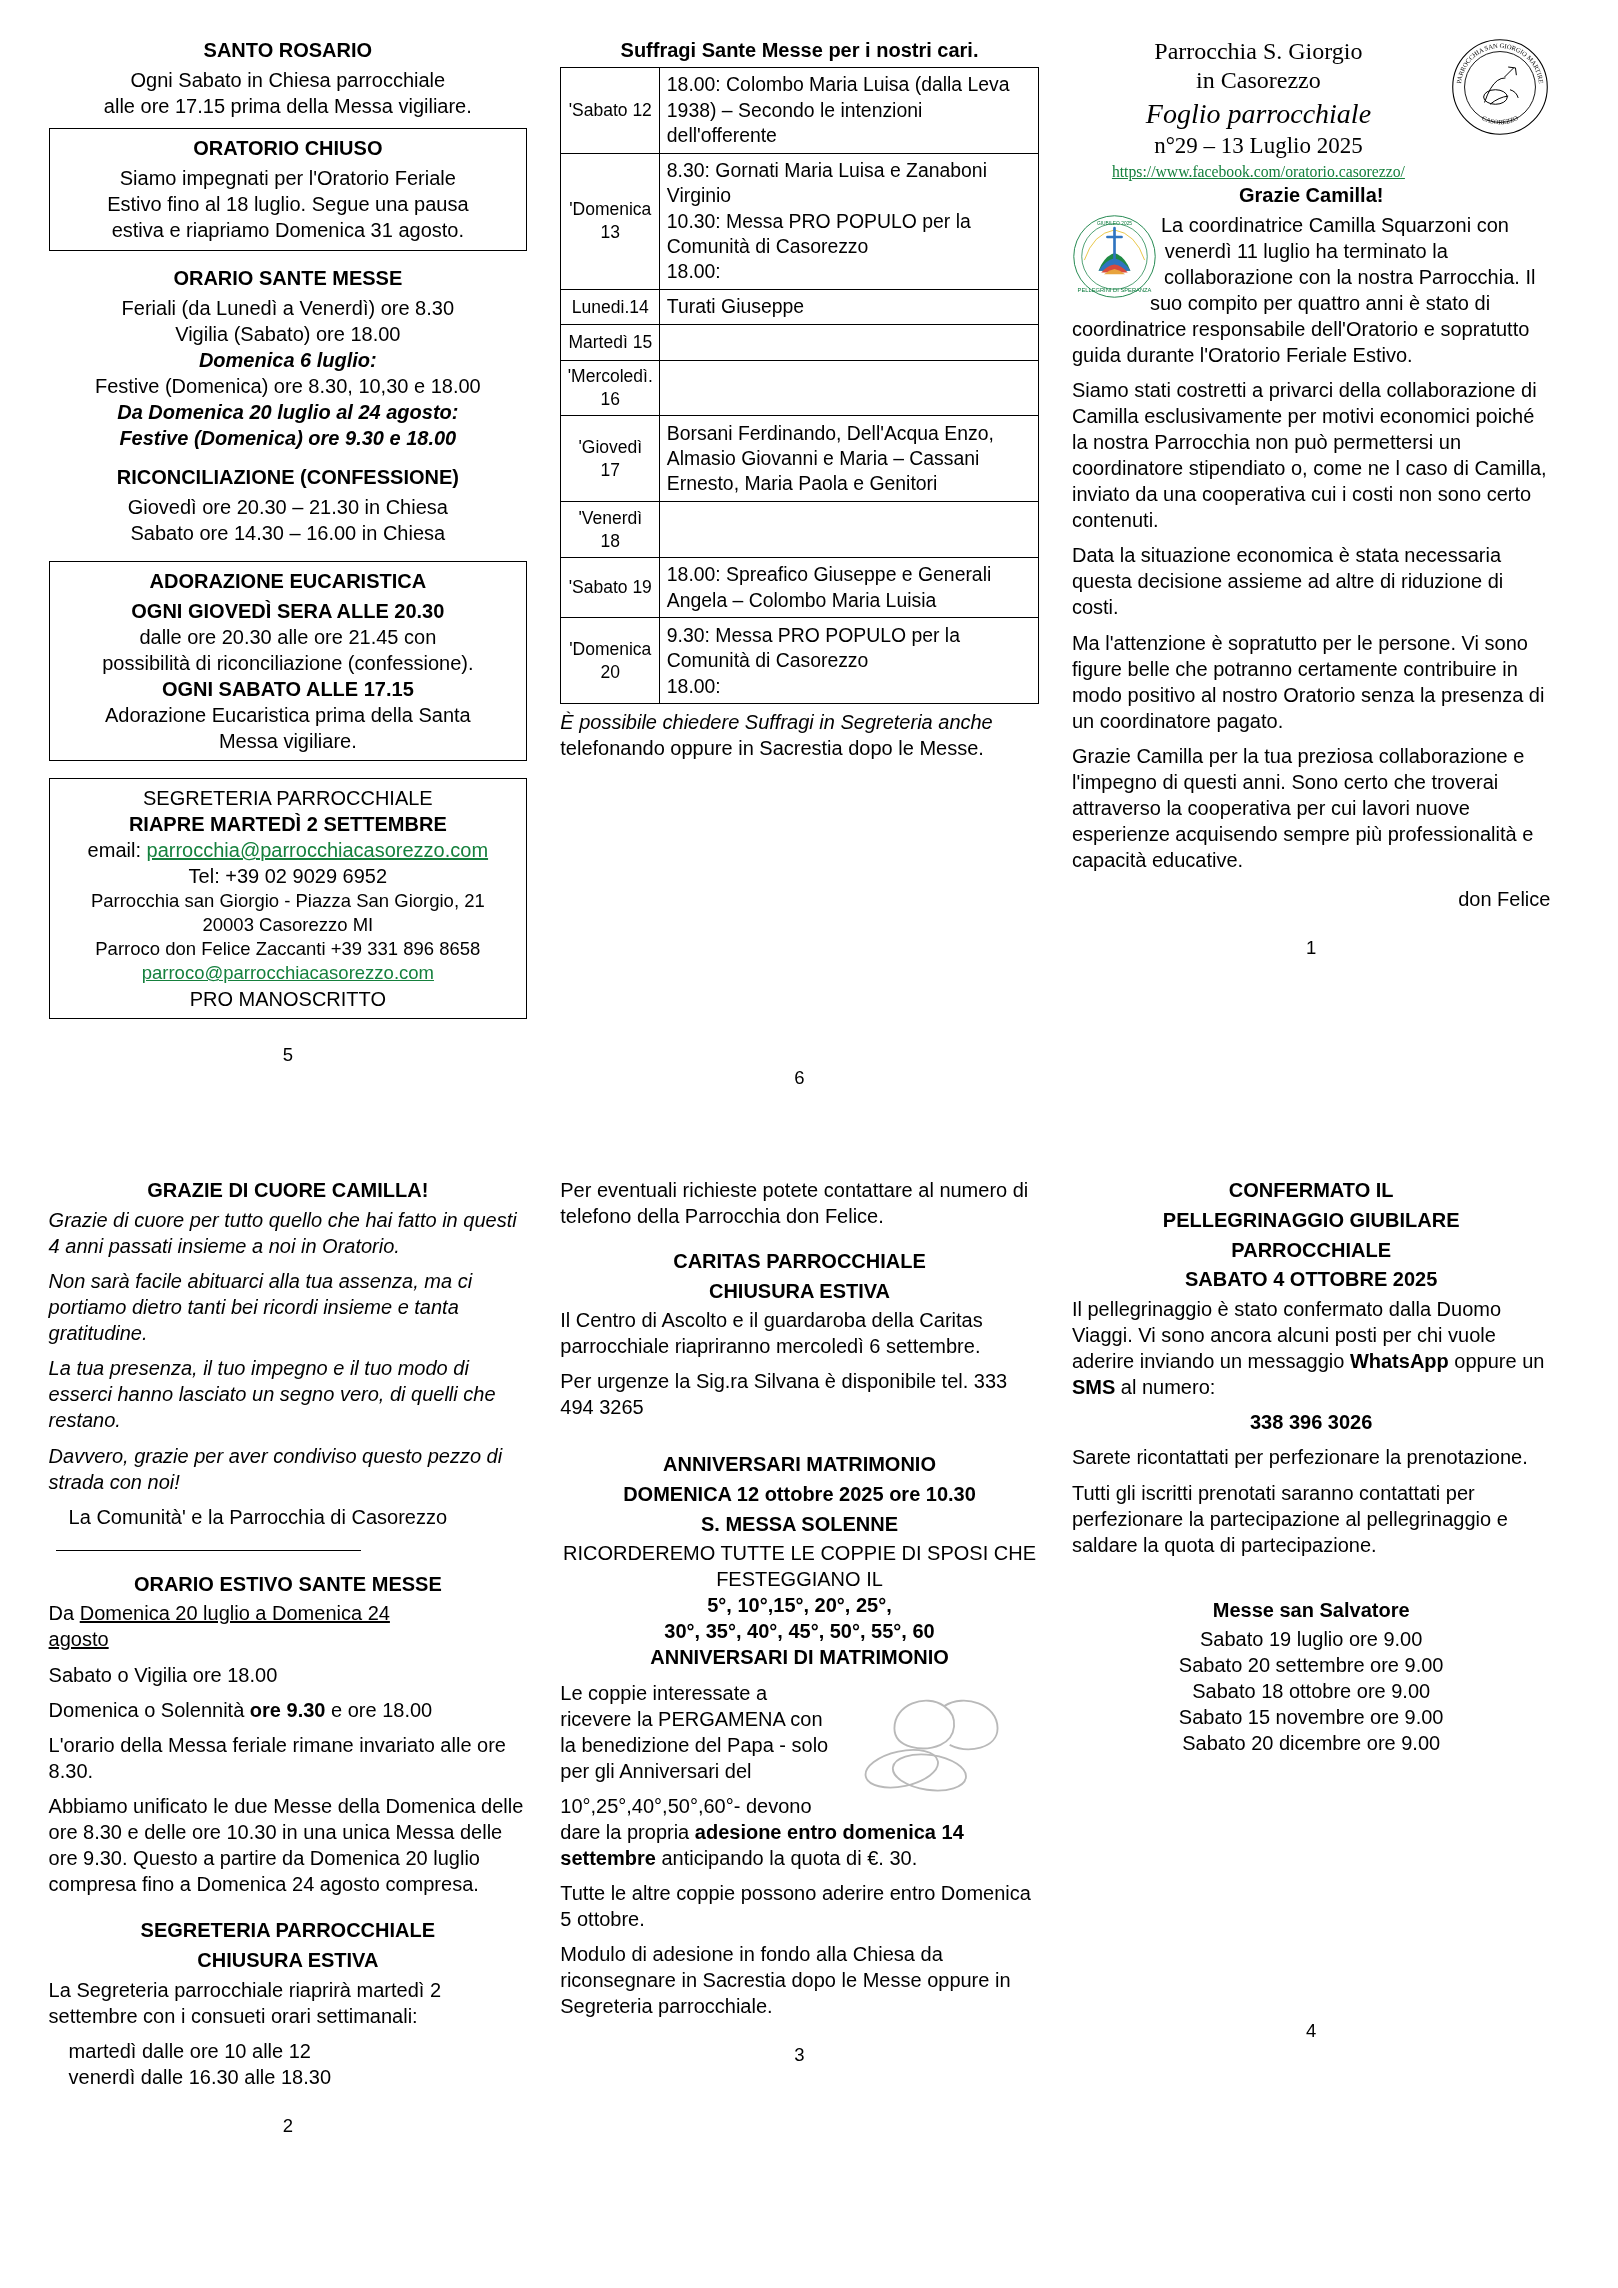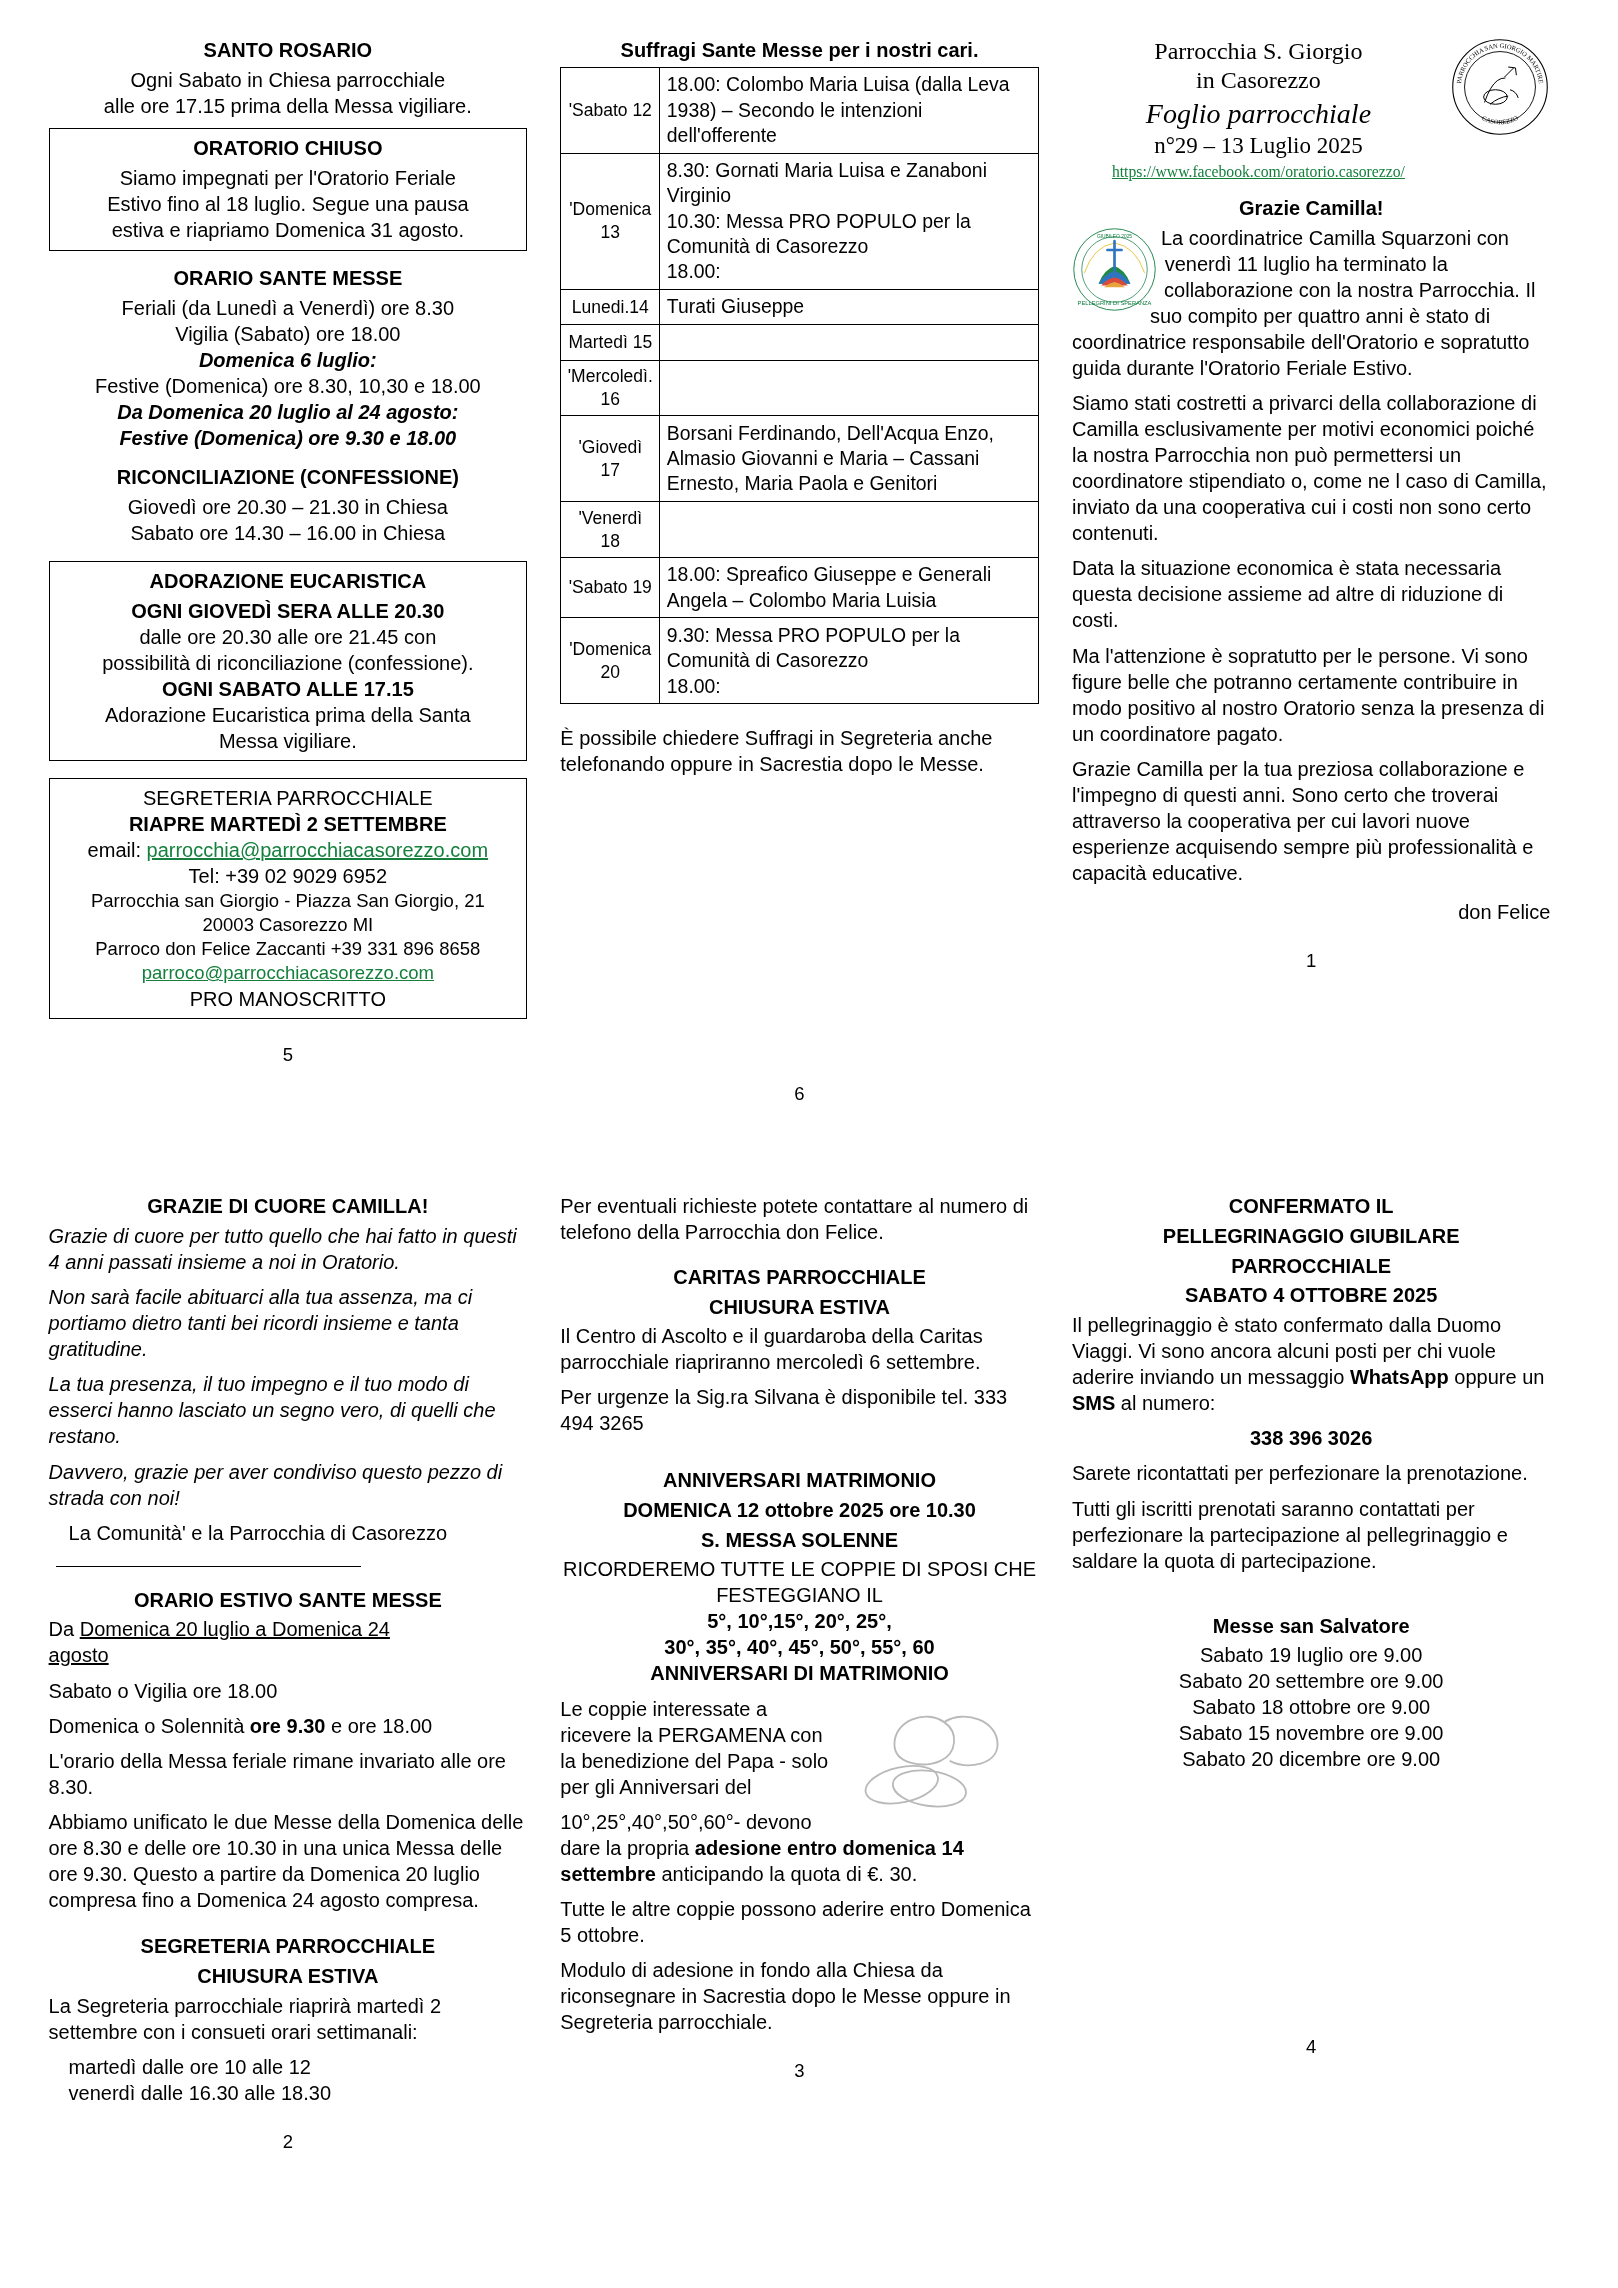--- a/index.html
+++ b/index.html
@@ -218,21 +218,21 @@
               <td style="white-space:pre-line">18.00: Spreafico Giuseppe e Generali Angela – Colombo Maria Luisia</td>
             </tr>
             <tr>
               <td class="daycell">'Domenica 20</td>
               <td style="white-space:pre-line">9.30: Messa PRO POPULO per la Comunità di Casorezzo
 18.00:</td>
             </tr>
           </tbody>
         </table>
 
-        <p class="tight" style="margin-top:21px;">È possibile chiedere Suffragi in Segreteria anche</p>
+        <p class="tight" style="margin-top:5px;font-style:italic;">È possibile chiedere Suffragi in Segreteria anche</p>
         <p>telefonando oppure in Sacrestia dopo le Messe.</p>
 
         <div class="pagenum" style="margin-top:305px;">6</div>
       </div>
     </div>
 
     <div class="col">
       <div class="col-inner">
 
         <div class="parish-head">
@@ -261,21 +261,21 @@
                 <path d="M38,72 q6,-18 14,-24 q4,-3 9,-3"></path>
                 <path d="M44,74 q10,-8 20,-9"></path>
                 <path d="M60,44 l10,-10 m-6,-1 l8,1 l1,8"></path>
                 <ellipse cx="50" cy="66" rx="13" ry="8"></ellipse>
                 <path d="M66,58 q7,2 9,9"></path>
               </g>
             </svg>
           </div>
         </div>
 
-        <p class="head-title" style="margin-top:14px;">Grazie Camilla!</p>
+        <p class="head-title" style="margin-top:1px;">Grazie Camilla!</p>
 
         <div class="logo-badge">
           <svg viewBox="0 0 96 96" width="85" height="85" aria-hidden="true" style="font-size:21.5px">
             <circle cx="48" cy="48" r="46" fill="none" stroke="#0a7a3c" stroke-width="1"></circle>
             <circle cx="48" cy="48" r="37" fill="none" stroke="#0a7a3c" stroke-width="0.8"></circle>
             <path d="M14,52 q10,-30 34,-34 q24,4 34,34" fill="none" stroke="#e0b000" stroke-width="0.8"></path>
             <g stroke-width="0">
               <path d="M30,64 q6,-16 18,-20 q12,4 18,20 z" fill="#1f8a45"></path>
               <path d="M30,64 q8,-12 18,-14 q10,2 18,14 z" fill="#2f74c0"></path>
               <path d="M33,66 q7,-8 15,-9 q8,1 15,9 z" fill="#d94a3d"></path>

